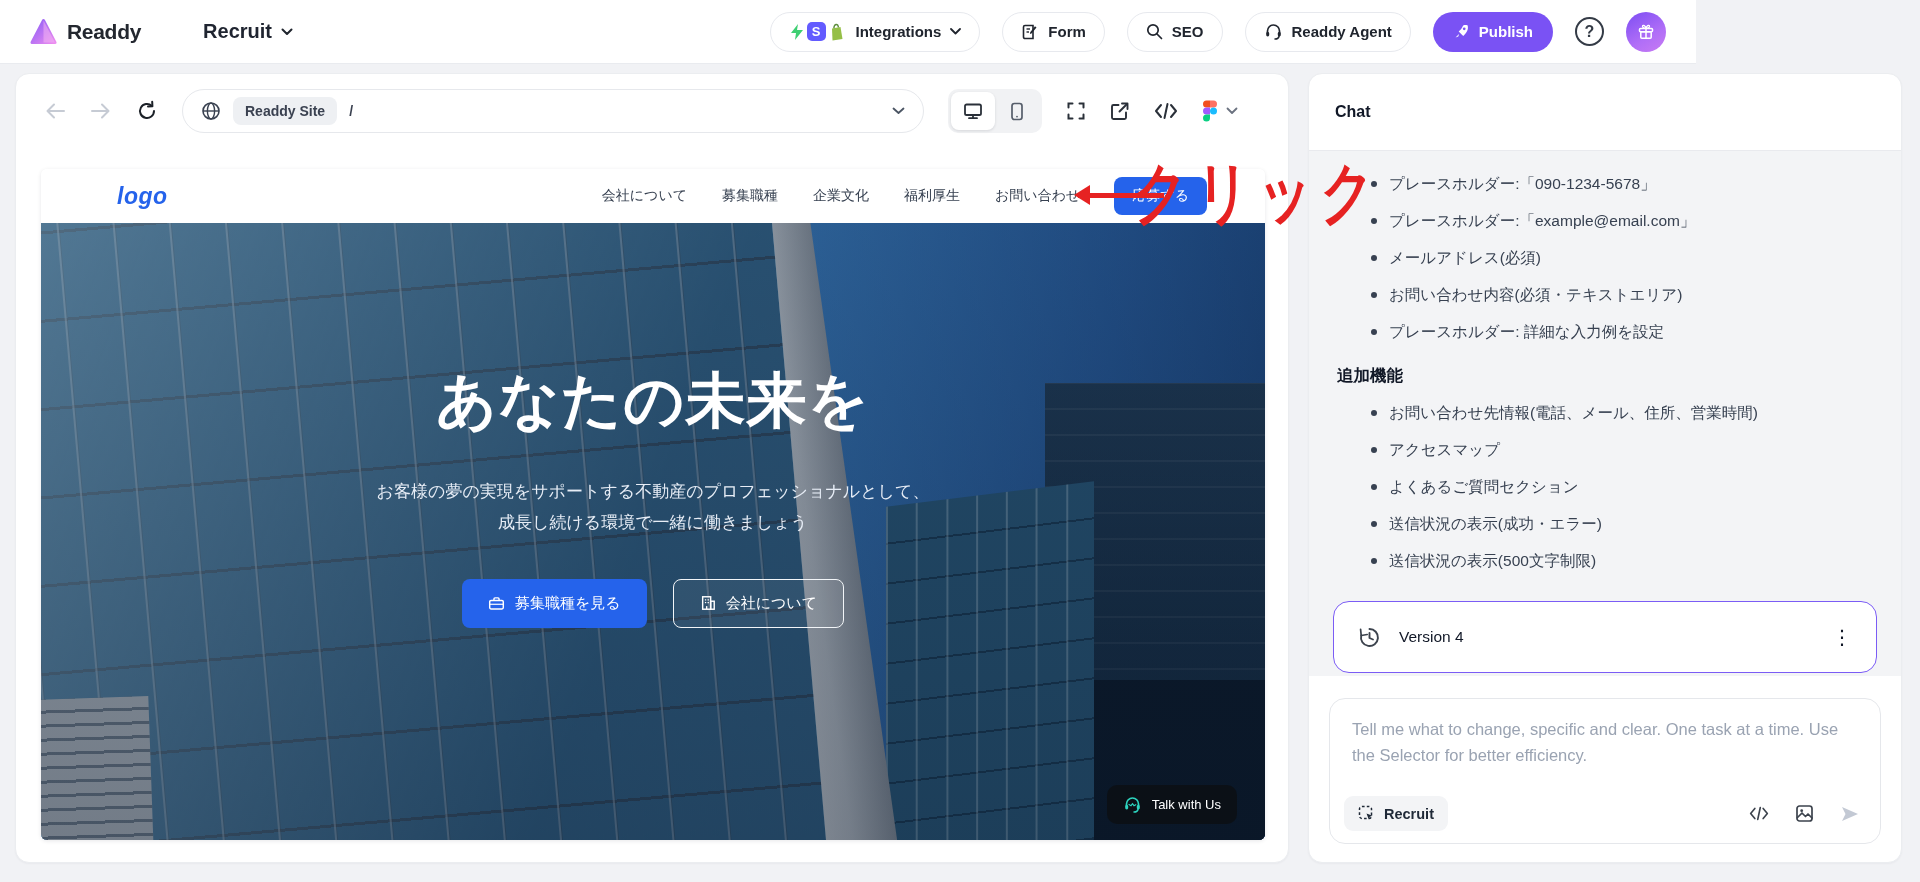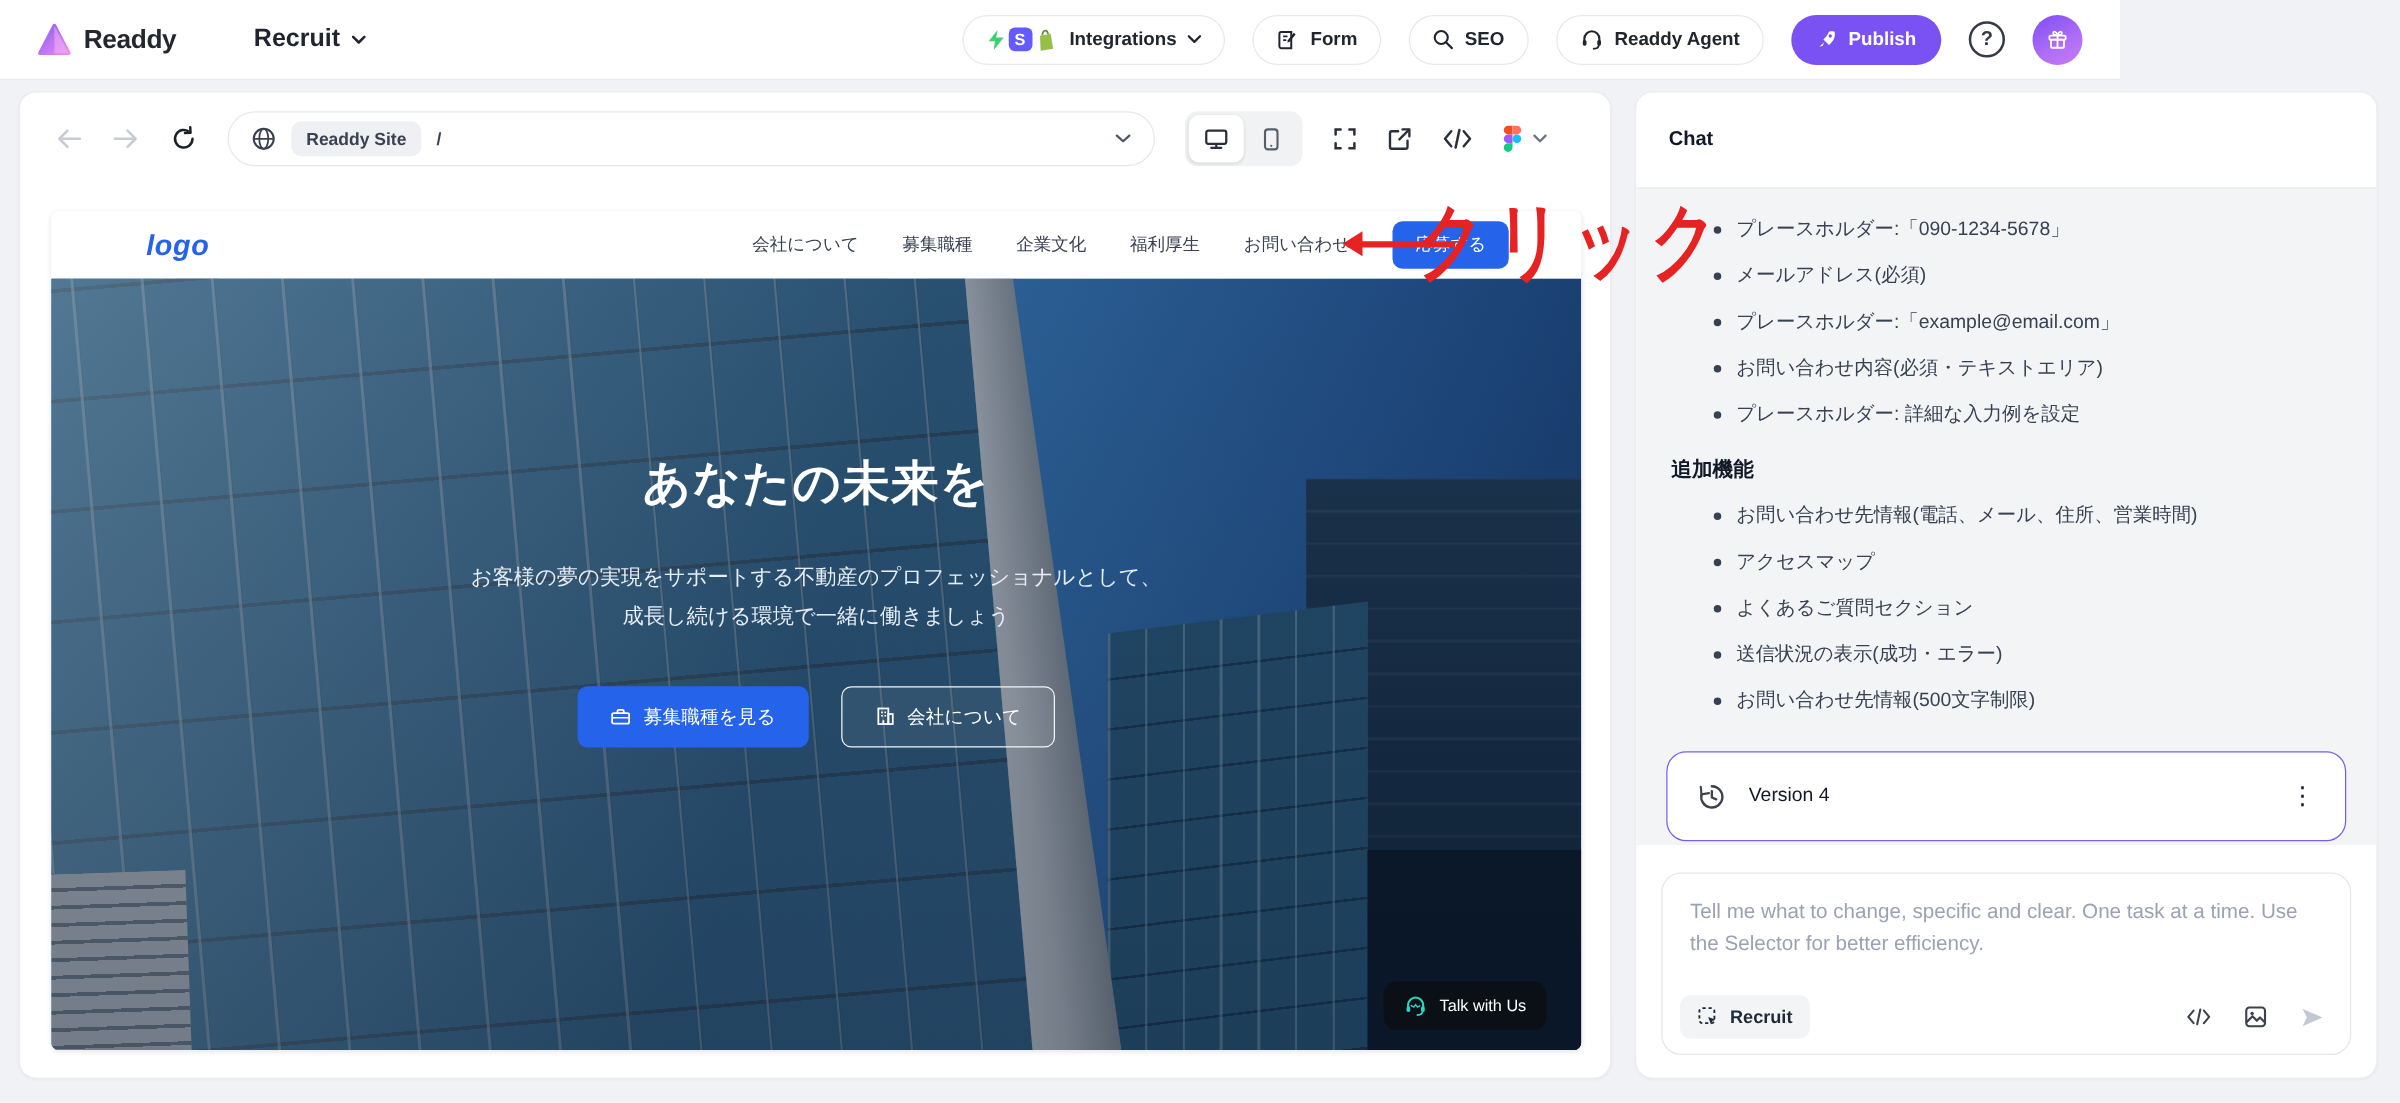--- a/index.html
+++ b/index.html
@@ -75,21 +75,21 @@
          background-image:repeating-linear-gradient(90deg, rgba(220,240,250,.35) 0 2px, transparent 2px 30px),
            repeating-linear-gradient(0deg, rgba(10,30,50,.5) 0 2px, transparent 2px 40px); }
   .block-dark-br { position:absolute; left:86%; top:74%; width:15%; height:27%; background:#0c1a2a; }
   .bldg-left { position:absolute; left:-1%; top:77%; width:10%; height:25%; transform:rotate(-2deg);
          background-color:#cdd4da;
          background-image:repeating-linear-gradient(0deg, rgba(60,80,100,.55) 0 3px, transparent 3px 14px); }
   .hero-overlay { position:absolute; inset:0;
          background:linear-gradient(180deg, rgba(10,25,45,.34), rgba(8,20,38,.46)); }
 
   .hero-content { position:absolute; left:0; right:0; top:138px; text-align:center; z-index:3; }
-  .hero-title1 { font-size:38px; font-weight:800; color:#ffffff; letter-spacing:1px; }
+  .hero-title1 { font-size:60px; font-weight:800; color:#ffffff; letter-spacing:1px; }
   .hero-title2 { font-size:47px; font-weight:800; color:#5b9bf0; margin-top:14px; letter-spacing:1px; }
   .hero-desc { margin-top:34px; font-size:17px; color:#e7edf6; line-height:1.85; }
   .hero-ctas { margin-top:40px; display:flex; justify-content:center; gap:26px; }
   .cta-primary { display:flex; align-items:center; gap:10px; background:#2563eb; color:#fff; border:none;
                  border-radius:8px; padding:2px 26px; font-size:15px; cursor:pointer; }
   .cta-secondary { display:flex; align-items:center; gap:10px; background:rgba(255,255,255,.06); color:#fff;
                  border:1.5px solid #f2f5f8; border-radius:8px; padding:14px 26px; font-size:15px; cursor:pointer; }
   .talk-pill { position:absolute; right:28px; bottom:16px; z-index:4; display:flex; align-items:center; gap:10px;
                background:rgba(12,16,22,.93); border-radius:10px; padding:10px 16px; cursor:pointer; }
   .talk-label { color:#fff; font-size:13px; }
@@ -414,32 +414,32 @@
       </div>
     </div>
   </section>
 
   <aside class="chat-panel">
     <div class="chat-header">Chat</div>
 
     <div class="chat-scroll">
       <ul>
         <li>プレースホルダー:「090-1234-5678」</li>
+        <li>プレースホルダー:「example@email.com」</li>
         <li>メールアドレス(必須)</li>
-        <li>プレースホルダー:「example@email.com」</li>
         <li>お問い合わせ内容(必須・テキストエリア)</li>
         <li>プレースホルダー: 詳細な入力例を設定</li>
       </ul>
       <div class="chat-section-heading">追加機能</div>
       <ul>
         <li>お問い合わせ先情報(電話、メール、住所、営業時間)</li>
         <li>アクセスマップ</li>
         <li>よくあるご質問セクション</li>
         <li>送信状況の表示(成功・エラー)</li>
-        <li>お問い合わせ先情報(500文字制限)</li>
+        <li>送信状況の表示(500文字制限)</li>
       </ul>
 
       <div class="version-card">
         <span>
           <svg width="23" height="23" viewBox="0 0 23 23" fill="none" stroke="#3c434d" stroke-width="1.9" stroke-linecap="round" stroke-linejoin="round">
               <path d="M11.5 3 a8.5 8.5 0 1 1 -8.3 6.5"></path>
               <polyline points="2.6,3.4 3.2,9.5 9.2,8.5" stroke-width="1.7"></polyline>
               <polyline points="11.5,7 11.5,12 15,13.5"></polyline>
             </svg>
         </span>

